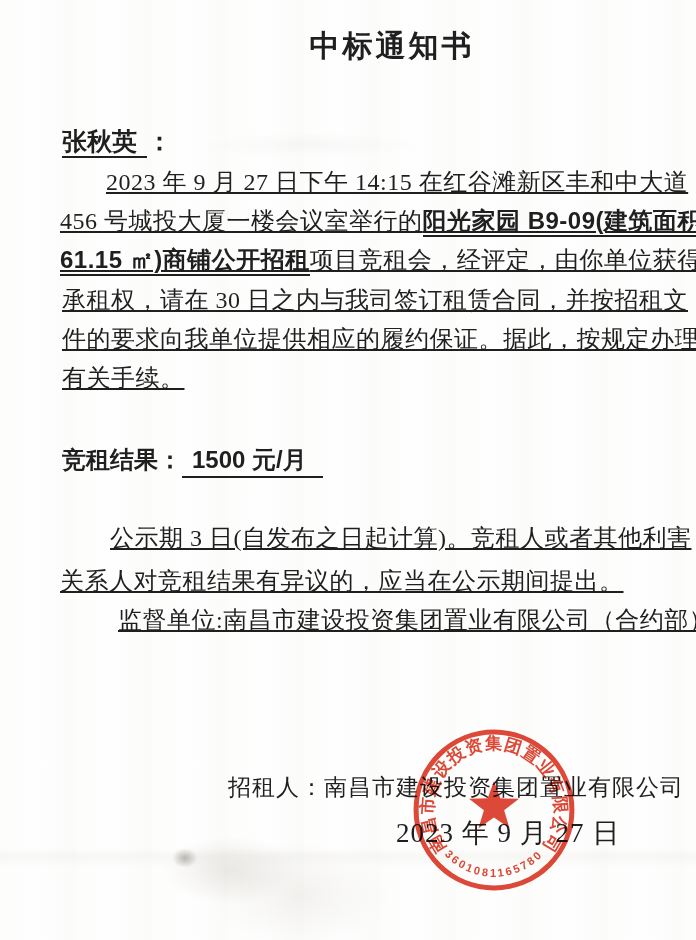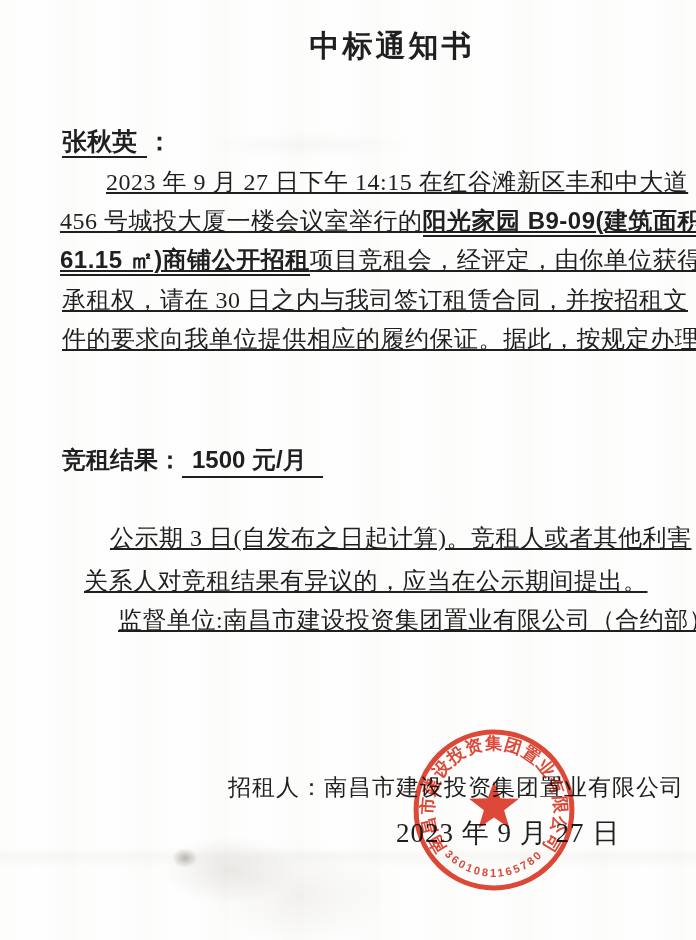--- a/index.html
+++ b/index.html
@@ -30,21 +30,21 @@
   .addressee .u{padding-right:10px;}
   .p1l1{top:168px;left:106px;}
   .p1l2{top:207px;left:60px;}
   .p1l3{top:246px;left:60px;}
   .p1l4{top:286px;left:62px;}
   .p1l5{top:325px;left:62px;}
   .p1l6{top:364px;left:62px;}
   .result{top:446px;left:62px;font-size:24px;}
   .result .u{padding:0 16px 3px 10px;}
   .p2l1{top:524px;left:110px;}
-  .p2l2{top:567px;left:60px;margin-left:24px;}
+  .p2l2{top:567px;left:60px;}
   .supervisor{top:606px;left:118px;}
   .phone{top:646px;left:119px;}
   .lessor{top:774px;left:228px;font-size:23px;letter-spacing:1px;}
   .date{top:817px;left:396px;font-size:27px;letter-spacing:1px;}
   .seal{
     position:absolute;left:408px;top:724px;width:172px;height:172px;
     mix-blend-mode:multiply;opacity:.93;
   }
 </style>
 </head>
@@ -63,20 +63,21 @@
   <div class="abs body-line p1l2">
     <span>456 号城投大厦一楼会议室举行的</span><span class="hei u">阳光家园 B9-09(建筑面积</span>
   </div>
 
   <div class="abs body-line p1l3">
     <span class="hei u">61.15 ㎡)商铺公开招租</span><span>项目竞租会，经评定，由你单位获得</span>
   </div>
 
   <div class="abs body-line p1l4">承租权，请在 30 日之内与我司签订租赁合同，并按招租文</div>
   <div class="abs body-line p1l5">件的要求向我单位提供相应的履约保证。据此，按规定办理</div>
+  <div class="abs body-line p1l6">有关手续。</div>
 
   <div class="abs result">
     <span class="hei">竞租结果：</span><span class="hei u">1500 元/月</span>
   </div>
 
   <div class="abs body-line p2l1">公示期 3 日(自发布之日起计算)。竞租人或者其他利害</div>
   <div class="abs body-line p2l2">关系人对竞租结果有异议的，应当在公示期间提出。</div>
   <div class="abs body-line supervisor">监督单位:南昌市建设投资集团置业有限公司（合约部）</div>
 
   <div class="abs lessor">招租人：南昌市建设投资集团置业有限公司</div>

